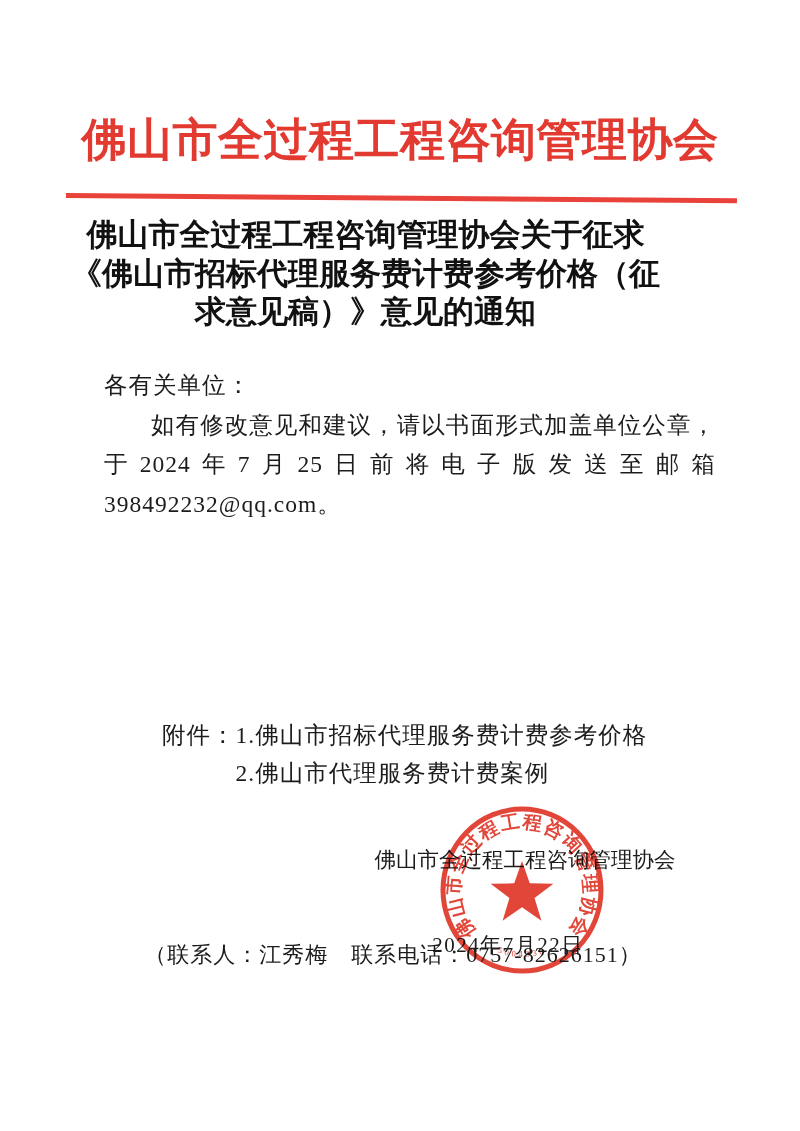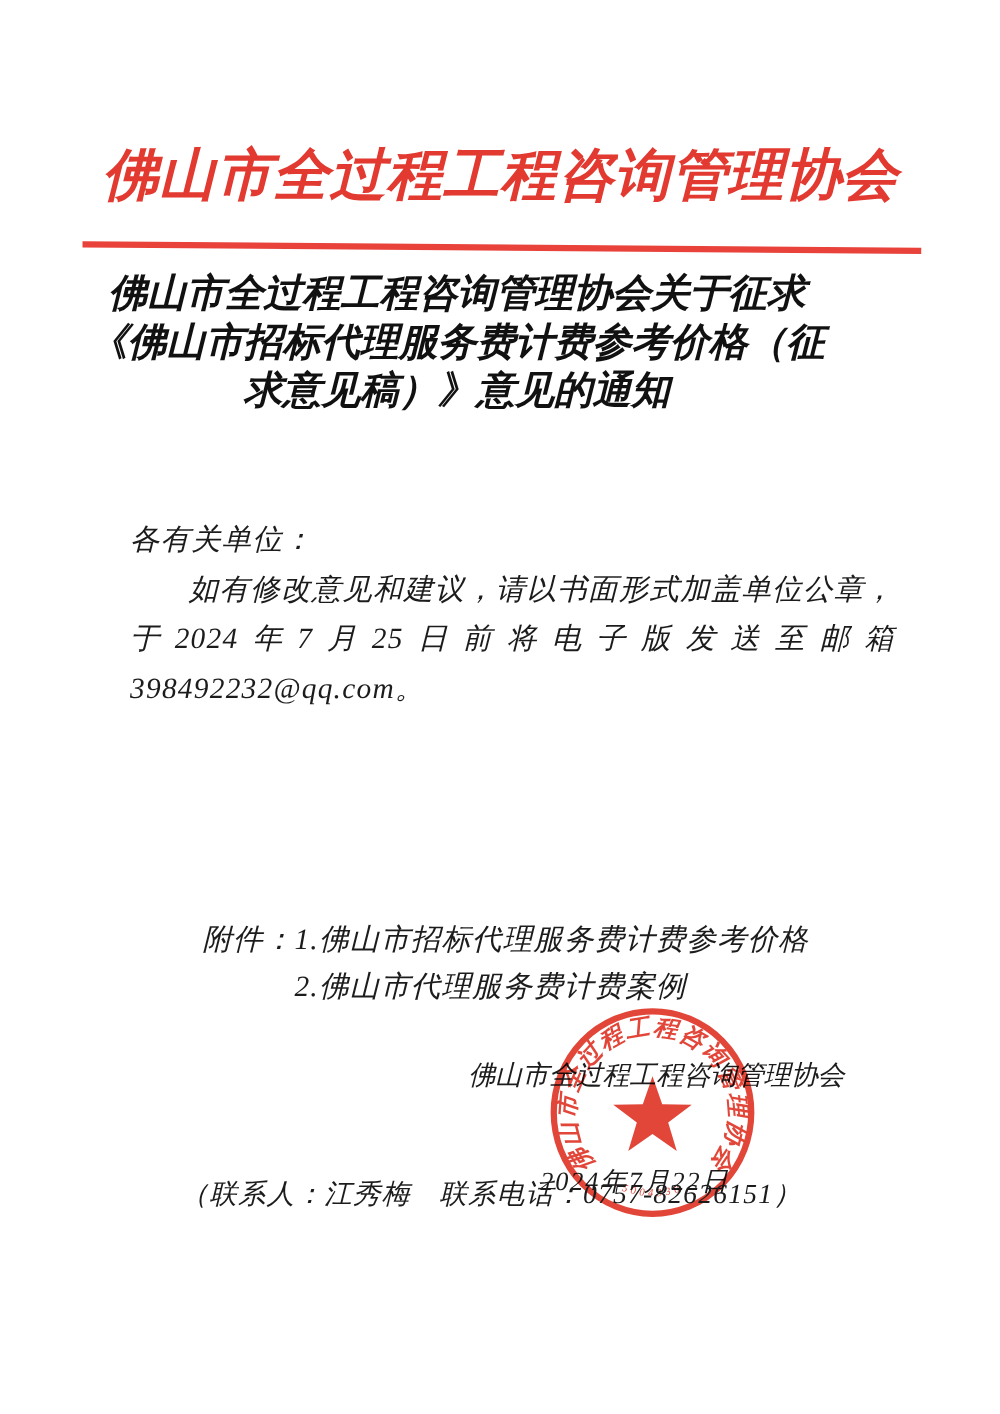--- a/index.html
+++ b/index.html
@@ -4,21 +4,21 @@
 <style>
   html, body { margin: 0; padding: 0; }
   body {
     width: 800px; height: 1131px;
     background: #ffffff;
     position: relative;
     overflow: hidden;
     font-family: "Liberation Serif", "DejaVu Serif", serif;
     color: #1c1c1c;
   }
-  .page { position: absolute; inset: 0; font-style: italic; }
+  .page { position: absolute; inset: 0; }
 
   .letterhead {
     position: absolute; top: 110px; left: 0; width: 800px;
     text-align: center;
     font-size: 45px; font-weight: 900;
     letter-spacing: 0.5px;
     color: #e23a30;
     white-space: nowrap;
   }
   .red-rule {
@@ -35,27 +35,26 @@
     line-height: 38.5px;
     color: #111;
   }
   .body-text {
     position: absolute; top: 366px; left: 104px; width: 612px;
     font-size: 23.5px;
     line-height: 39.5px;
     letter-spacing: 1px;
     text-align: justify;
     overflow-wrap: break-word;
-    margin-top: 47px;
   }
   .body-text p { margin: 0; }
   .body-text p.indent { text-indent: 2em; }
 
   .attachment {
-    position: absolute; top: 733px; left: 162px;
+    position: absolute; top: 716px; left: 162px;
     font-size: 23.5px; line-height: 38px;
     letter-spacing: 1px;
     display: flex;
   }
   .attachment .label { white-space: nowrap; }
   .attachment .items div { white-space: nowrap; }
 
   .signature-org {
     position: absolute; top: 845px; left: 373px; width: 304px;
     font-size: 21.5px; text-align: center; white-space: nowrap;

